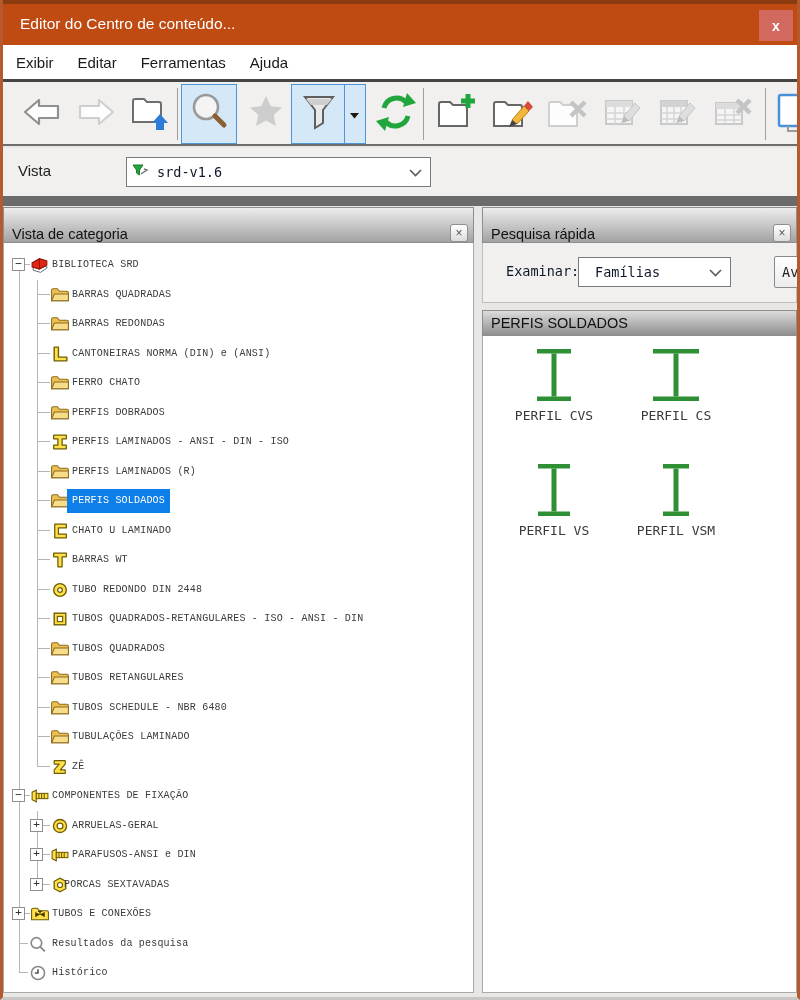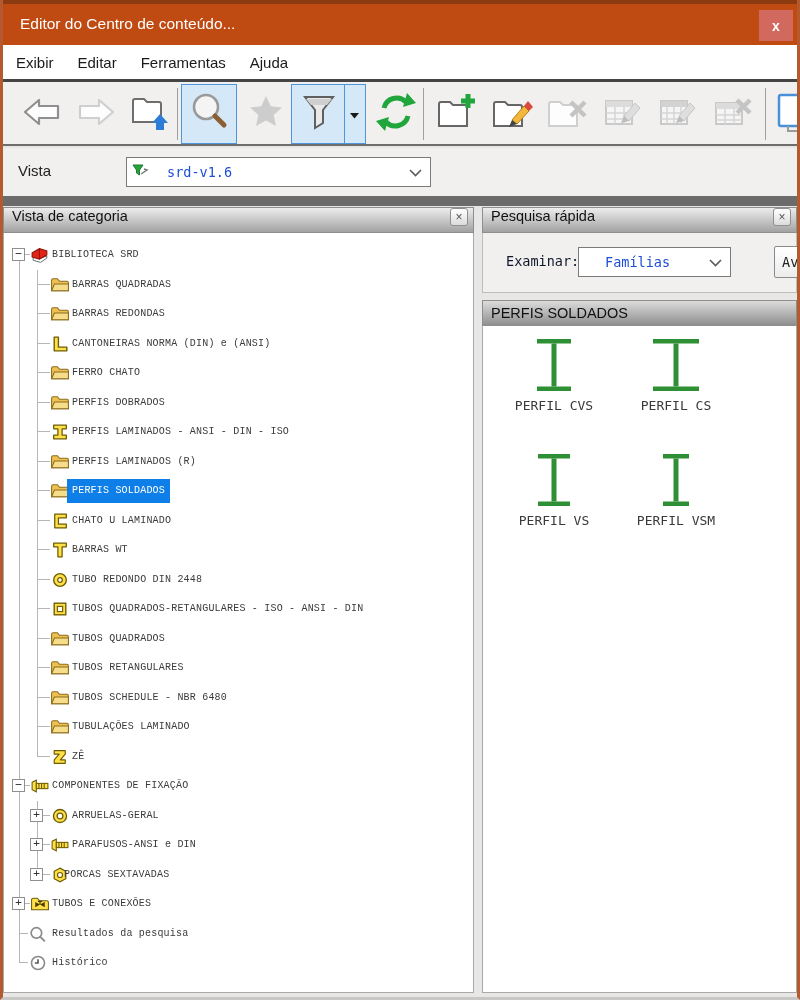--- a/index.html
+++ b/index.html
@@ -21,27 +21,27 @@
            border-top:3px solid #454545;border-bottom:2px solid #6e6e6e;}
   .tbtn{position:absolute;top:5px;width:46px;height:54px;display:flex;align-items:center;justify-content:center;border:1.5px solid transparent;}
   .tbtn.active{background:var(--activebg);border:1.5px solid var(--activeborder);top:2px;height:60px;width:56px;}
   .tbtn.drop{width:22px;}
   .tsep{position:absolute;top:6px;width:1px;height:52px;background:#9f9f9f;}
   
   .vistarow{position:absolute;left:0;top:148px;width:794px;height:48px;background:#F1F0EE;}
   .vistalabel{position:absolute;left:15px;top:14px;font-size:15px;color:#222;}
   .combo{position:absolute;background:#fff;border:1px solid #7a7a7a;display:flex;align-items:center;}
   .vista-combo{left:123px;top:9px;width:305px;height:30px;padding-left:4px;}
-  .combo .val{font-family:"DejaVu Sans Mono",monospace;font-size:13.5px;color:#1d4ed8;margin-left:18px;}
+  .combo .val{font-family:"DejaVu Sans Mono",monospace;font-size:13.5px;color:#0f172a;margin-left:8px;}
   .combo .chev{margin-left:auto;margin-right:8px;}
   .darkband{position:absolute;left:0;top:196px;width:794px;height:10px;background:#6B6B6B;}
   
   .workspace{position:absolute;left:0;top:207px;width:794px;height:786px;display:flex;}
-  .panelhead{height:26px;background:linear-gradient(var(--ph1),var(--ph2));border:1px solid #8e8e8e;
-             display:flex;align-items:flex-start;padding:0 5px 0 8px;font-size:14.5px;color:#111;}
+  .panelhead{height:36px;background:linear-gradient(var(--ph1),var(--ph2));border:1px solid #8e8e8e;
+             display:flex;align-items:flex-end;padding:0 5px 0 8px;font-size:14.5px;color:#111;}
   .xbtn{margin-left:auto;width:18px;height:18px;background:linear-gradient(#fff,#dcdcdc);border:1px solid #8f8f8f;
         border-radius:3px;color:#555;font-size:12px;line-height:16px;text-align:center;}
   .leftpanel{width:471px;display:flex;flex-direction:column;}
   .gap{width:8px;}
   .rightpanel{flex:1;display:flex;flex-direction:column;overflow:hidden;}
   .treebody{flex:1;background:#fff;border:1px solid #a9a9a9;border-top:none;position:relative;overflow:hidden;}
   .tline{position:absolute;width:1px;background:#b6b6b6;}
   .trow{position:relative;height:29.5px;}
   .tick{position:absolute;top:14px;height:1px;background:#b6b6b6;}
   .ebox{position:absolute;top:8px;width:13px;height:13px;background:#fff;border:1px solid #8f8f8f;

